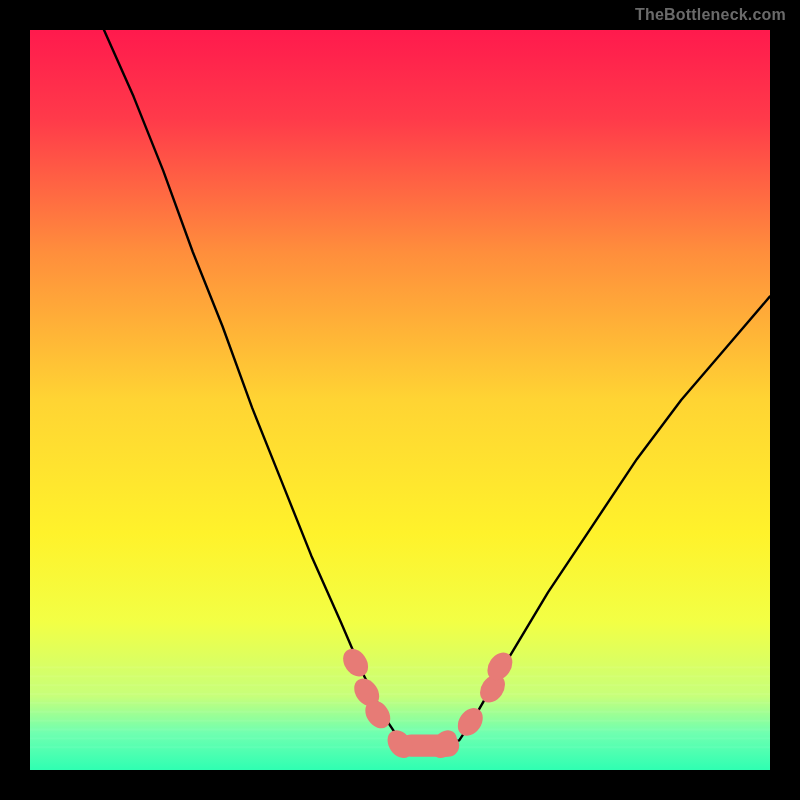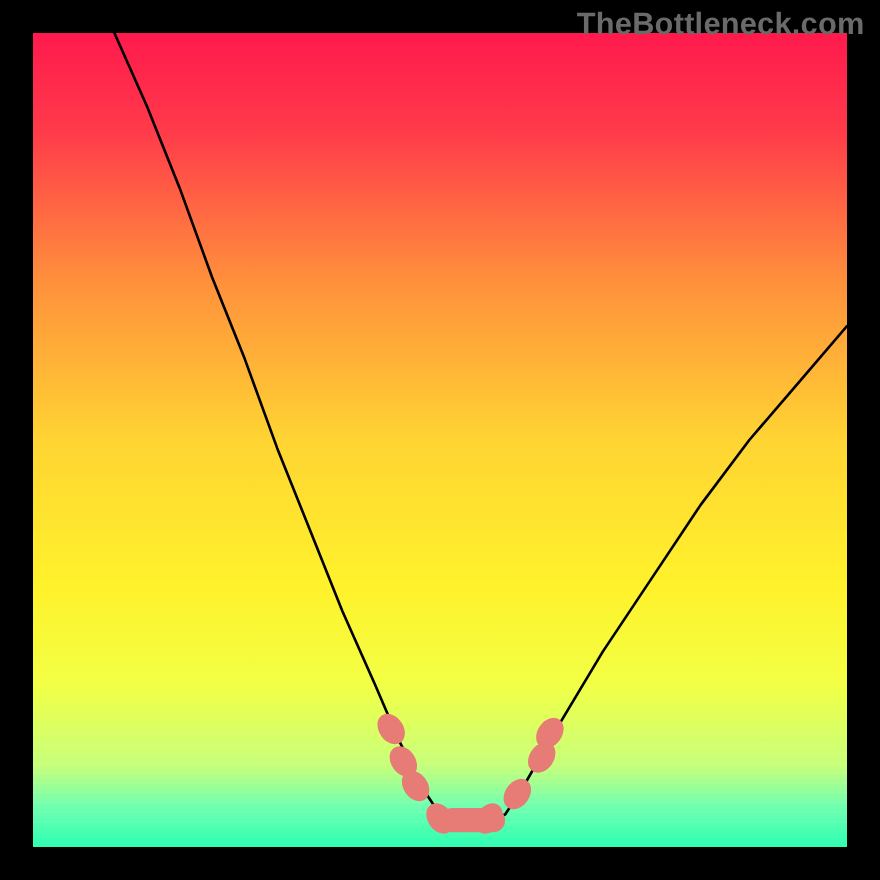--- a/index.html
+++ b/index.html
@@ -15,21 +15,21 @@
     width: 800px;
     height: 800px;
     background: #000;
     position: relative;
   }
   .watermark {
     position: absolute;
     top: 6px;
     right: 14px;
     color: #6a6a6a;
-    font-size: 28px;
+    font-size: 16px;
     font-weight: 600;
     letter-spacing: 0.2px;
     z-index: 50;
     user-select: none;
   }
   .plot-area {
     position: absolute;
     left: 30px;
     top: 30px;
     width: 740px;

